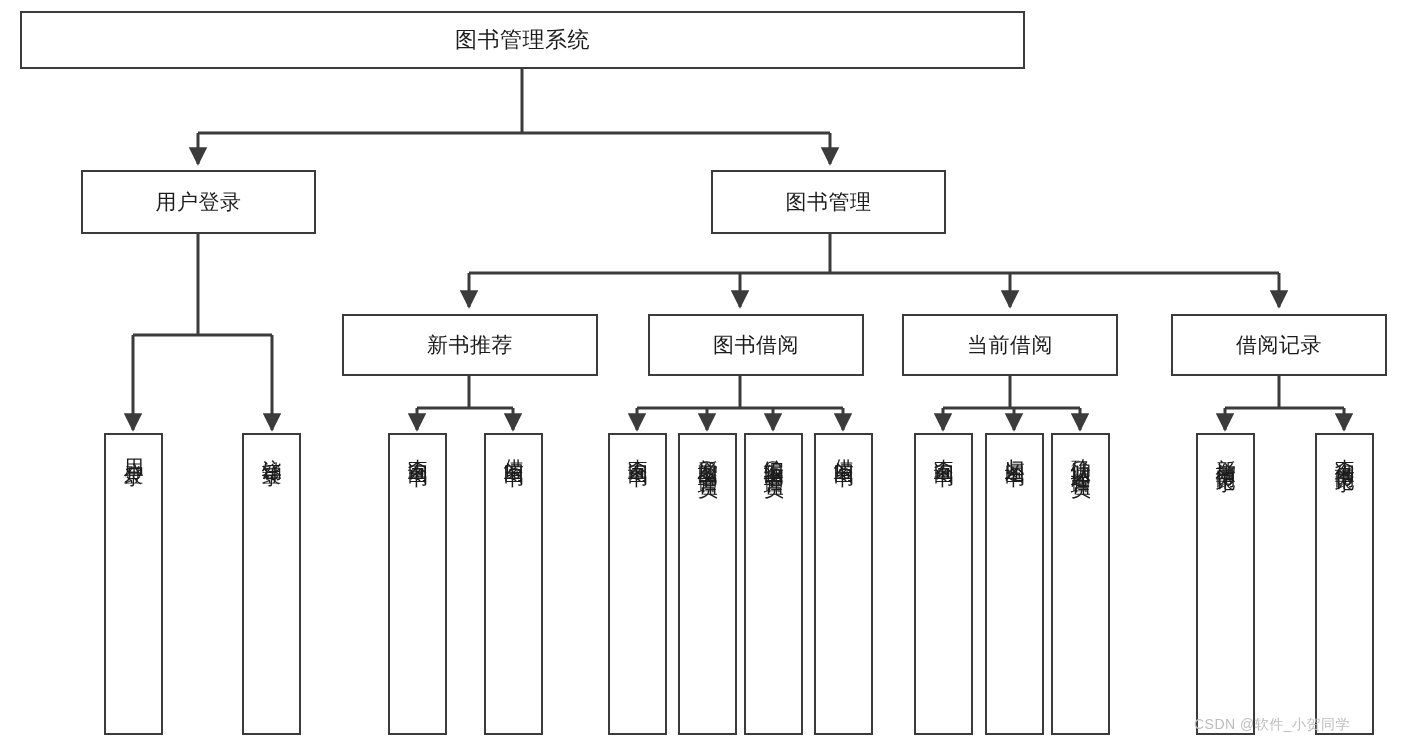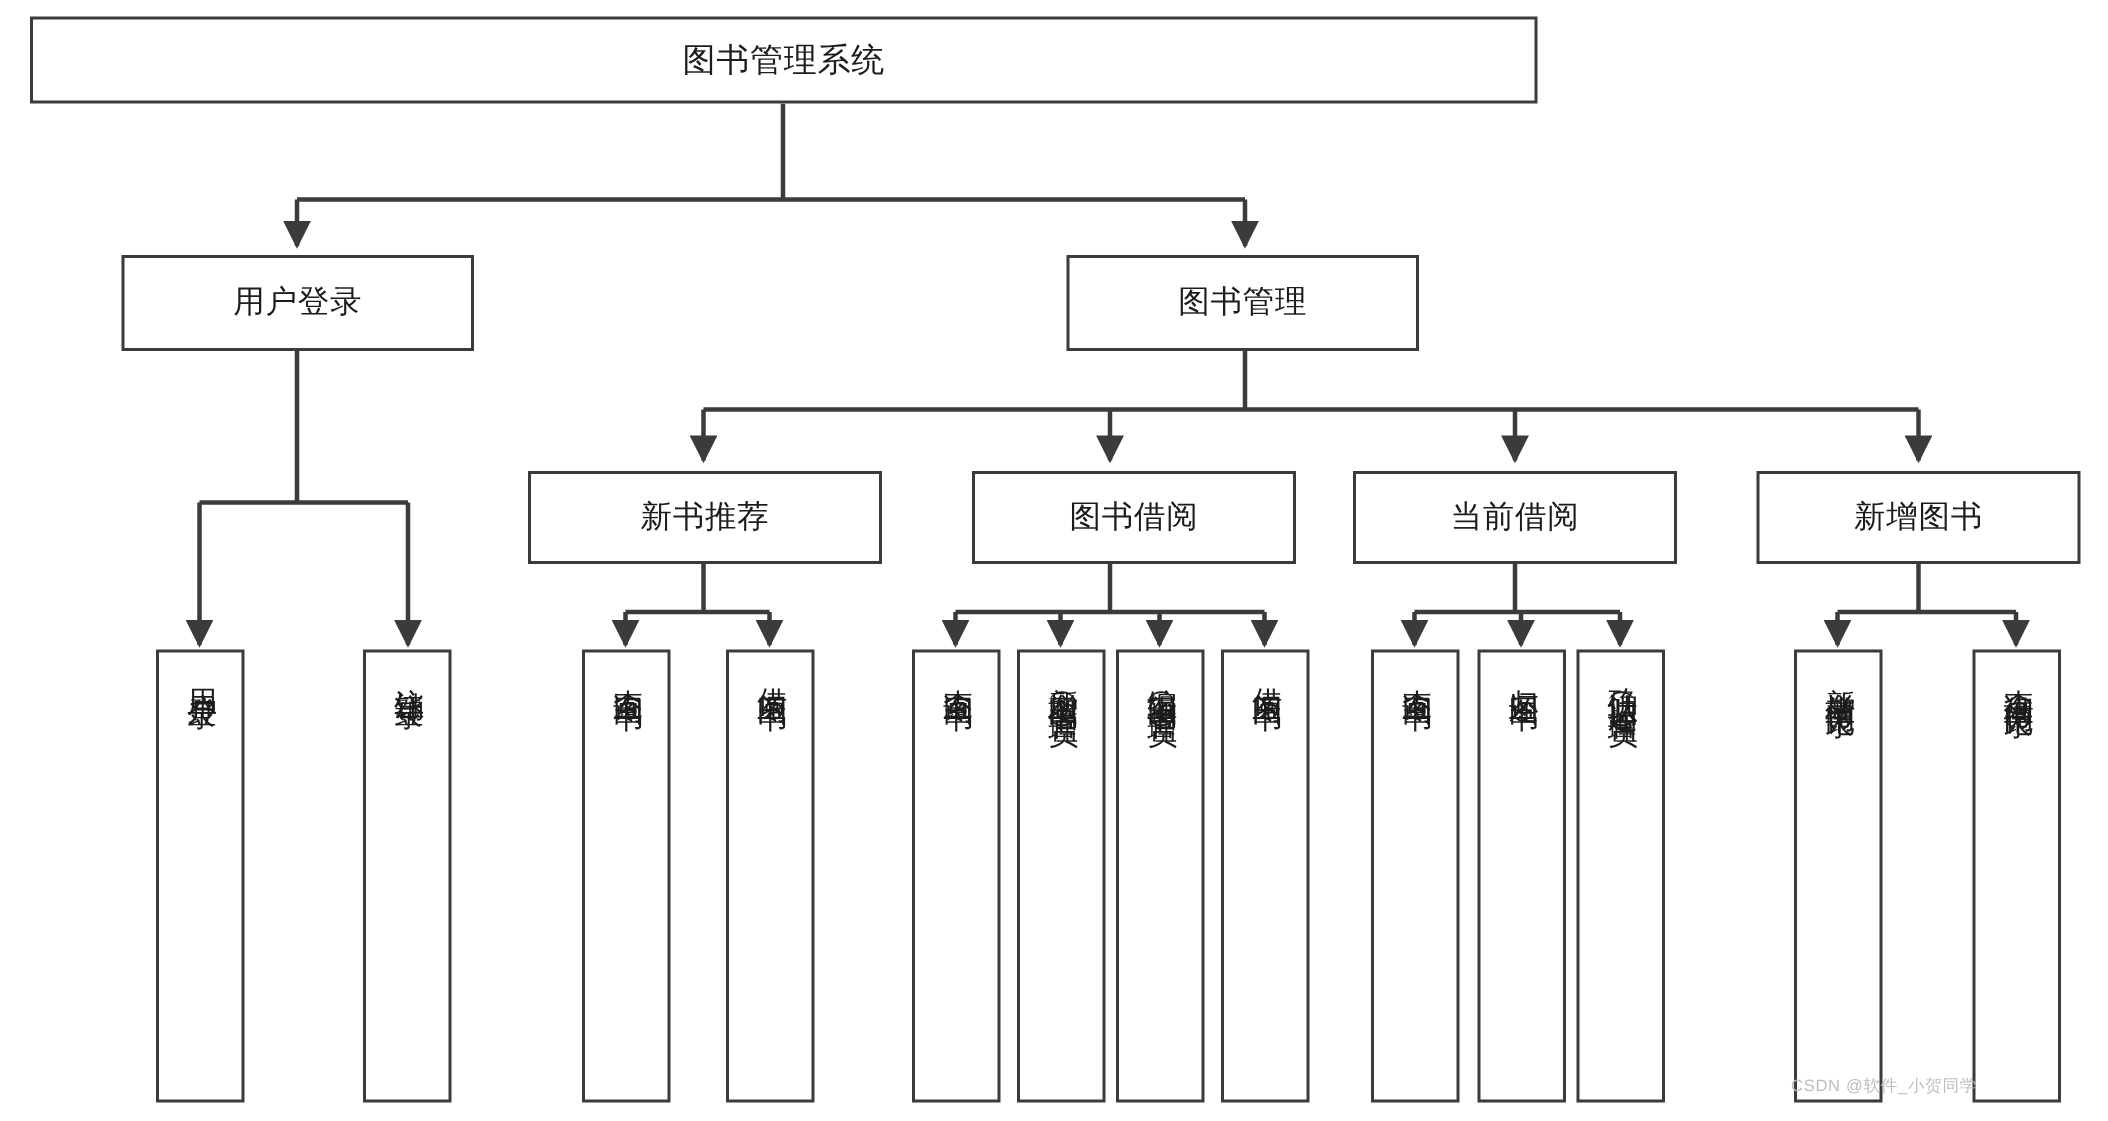--- a/index.html
+++ b/index.html
@@ -54,21 +54,21 @@
     writing-mode: vertical-rl;
     text-orientation: upright;
     line-height: 1.08;
     letter-spacing: 3px;
     display: block;
     margin: 0 auto;
     white-space: nowrap;
   }
   .watermark {
     position: absolute;
-    font-size: 11px;
+    font-size: 14px;
     color: #bdbdbd;
     white-space: nowrap;
     letter-spacing: 0.5px;
   }
 </style>
 </head>
 <body>
 
 <div id="canvas">
 
@@ -129,34 +129,34 @@
   </div>
 
   <div class="node h" style="left:81px; top:170px; width:235px; height:64px;">
     <span>用户登录</span>
   </div>
 
   <div class="node h" style="left:711px; top:170px; width:235px; height:64px;">
     <span>图书管理</span>
   </div>
 
-  <div class="node h" style="left:352px; top:314px; width:236px; height:62px;align-items:center;">
+  <div class="node h" style="left:342px; top:314px; width:256px; height:62px;align-items:center;">
     <span>新书推荐</span>
   </div>
 
   <div class="node h" style="left:648px; top:314px; width:216px; height:62px;">
     <span>图书借阅</span>
   </div>
 
   <div class="node h" style="left:902px; top:314px; width:216px; height:62px;text-align:center;">
     <span>当前借阅</span>
   </div>
 
   <div class="node h" style="left:1171px; top:314px; width:216px; height:62px;">
-    <span>新增图书</span>
+    <span>借阅记录</span>
   </div>
 
   <div class="node v" style="left:104px; top:433px; width:59px; height:302px;">
     <span class="vtext">用户登录</span>
   </div>
 
   <div class="node v" style="left:242px; top:433px; width:59px; height:302px;">
     <span class="vtext">注销登录</span>
   </div>
 

